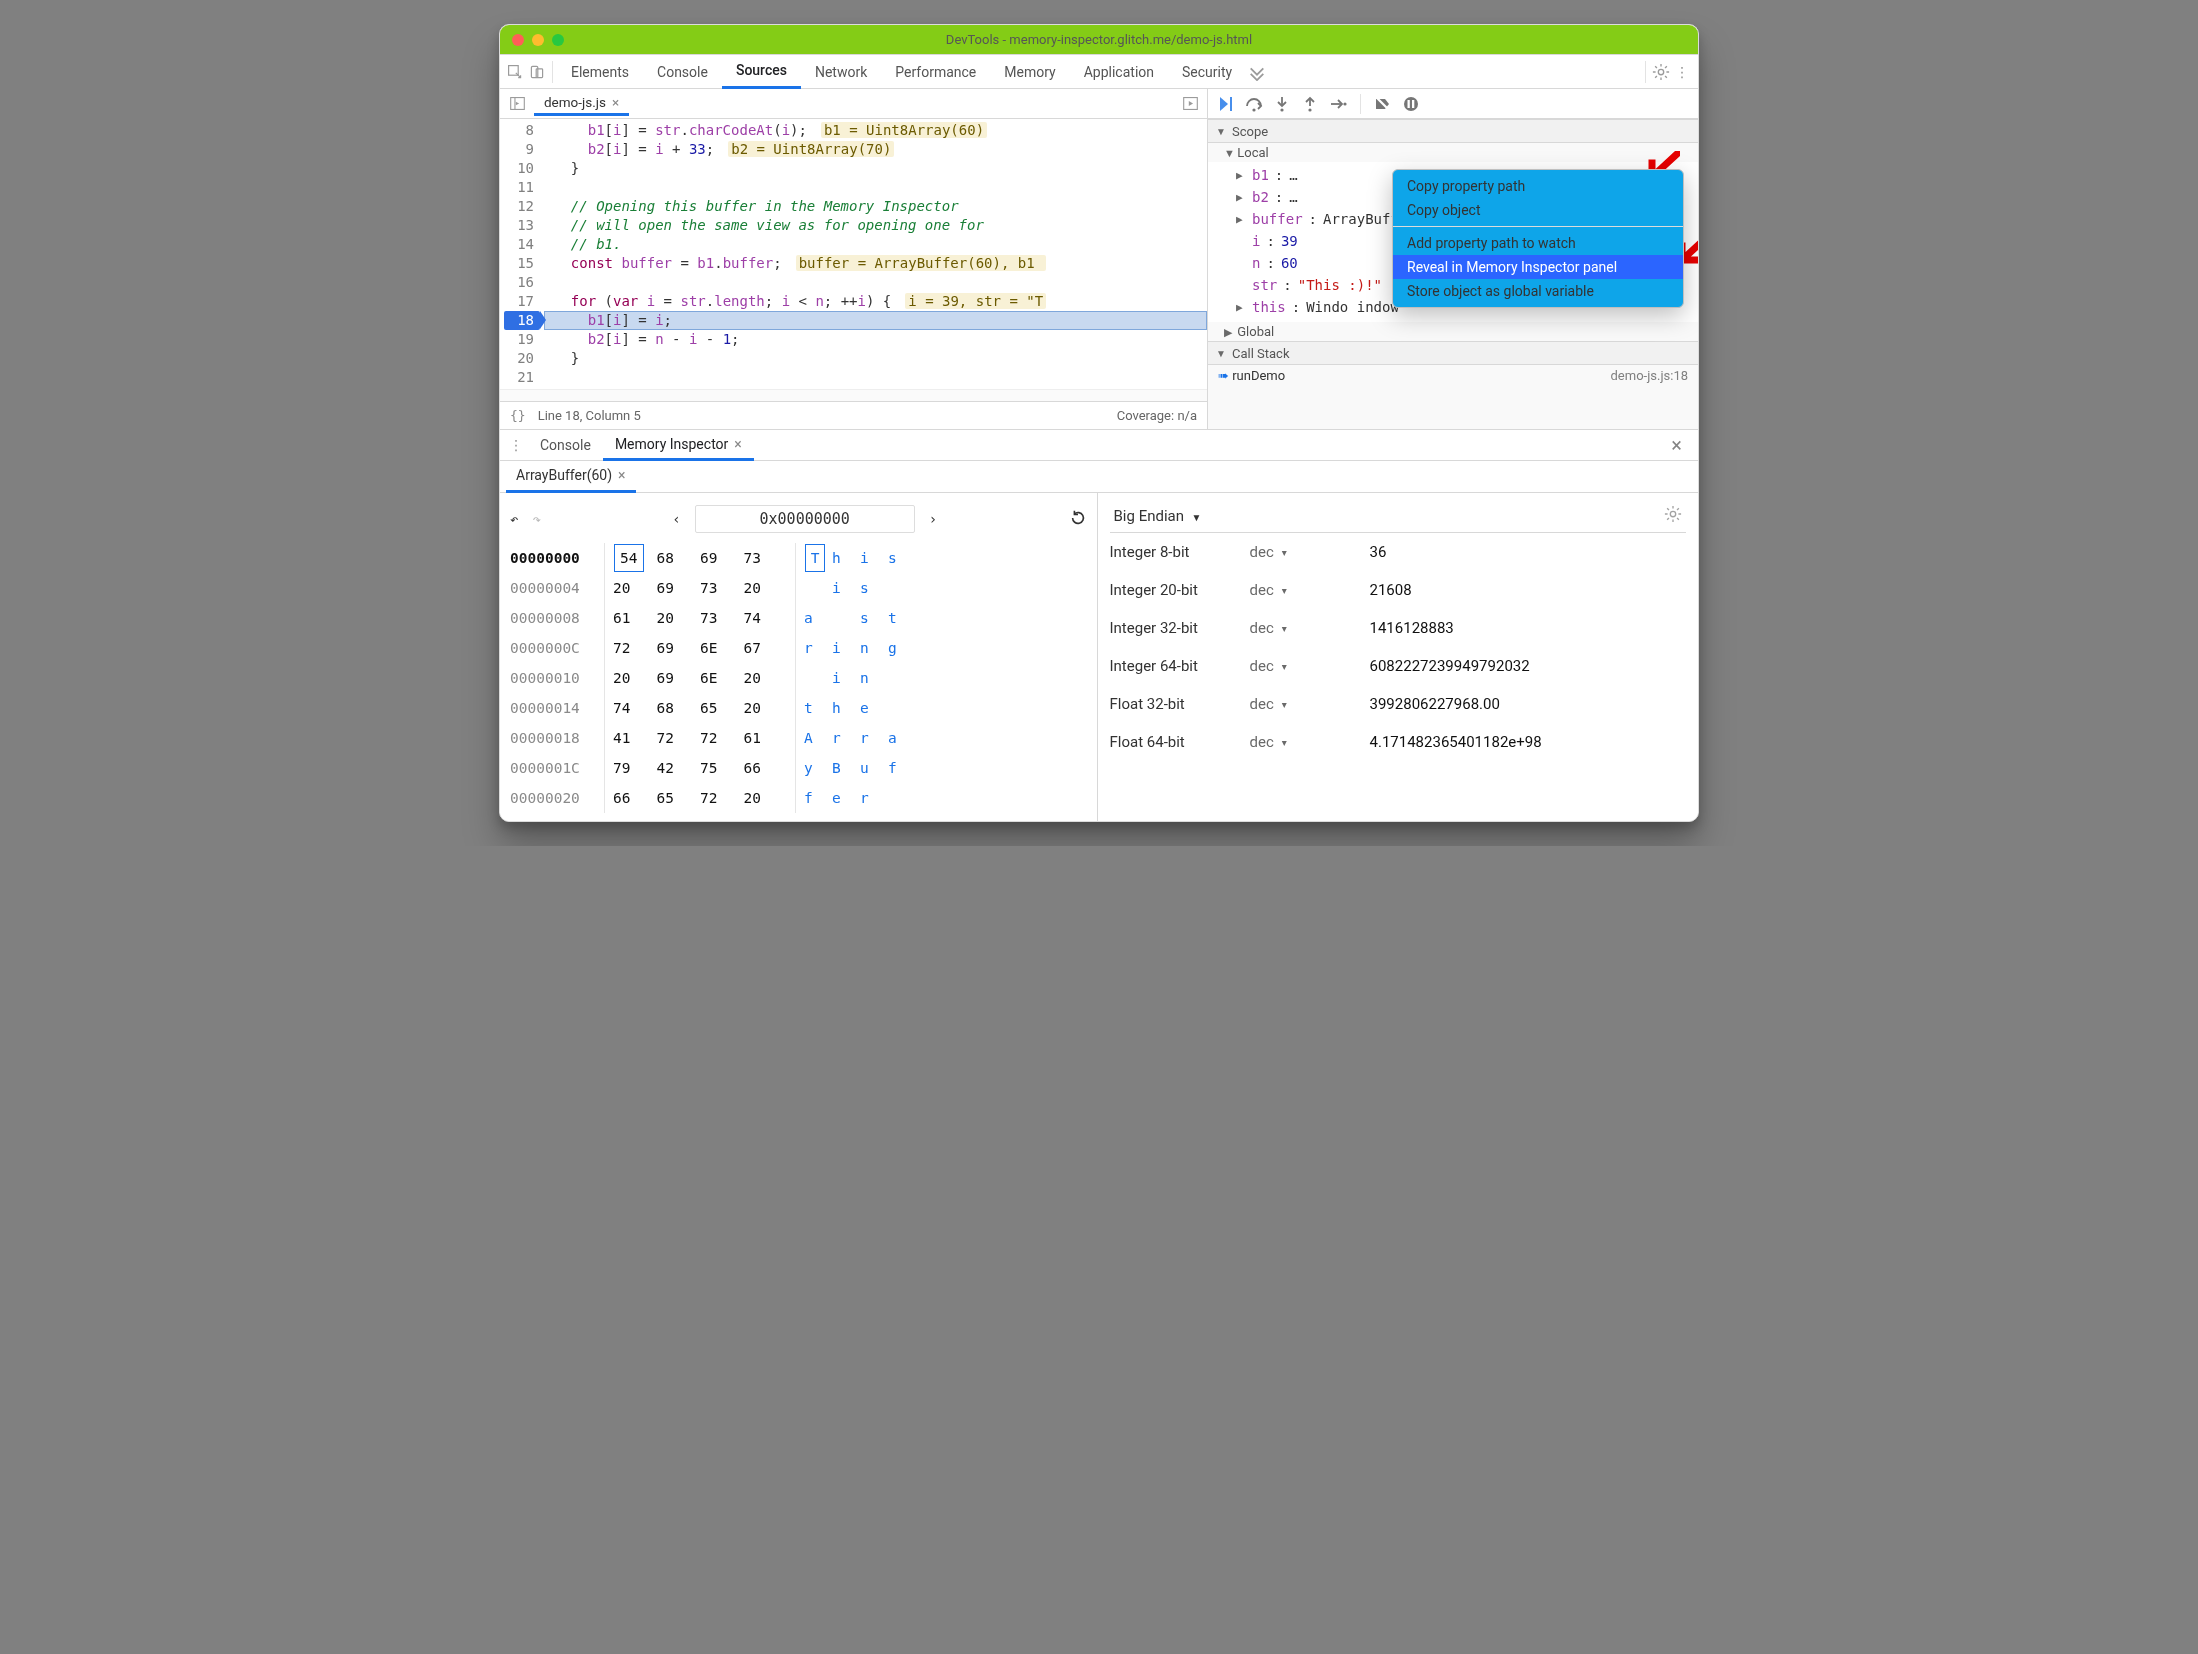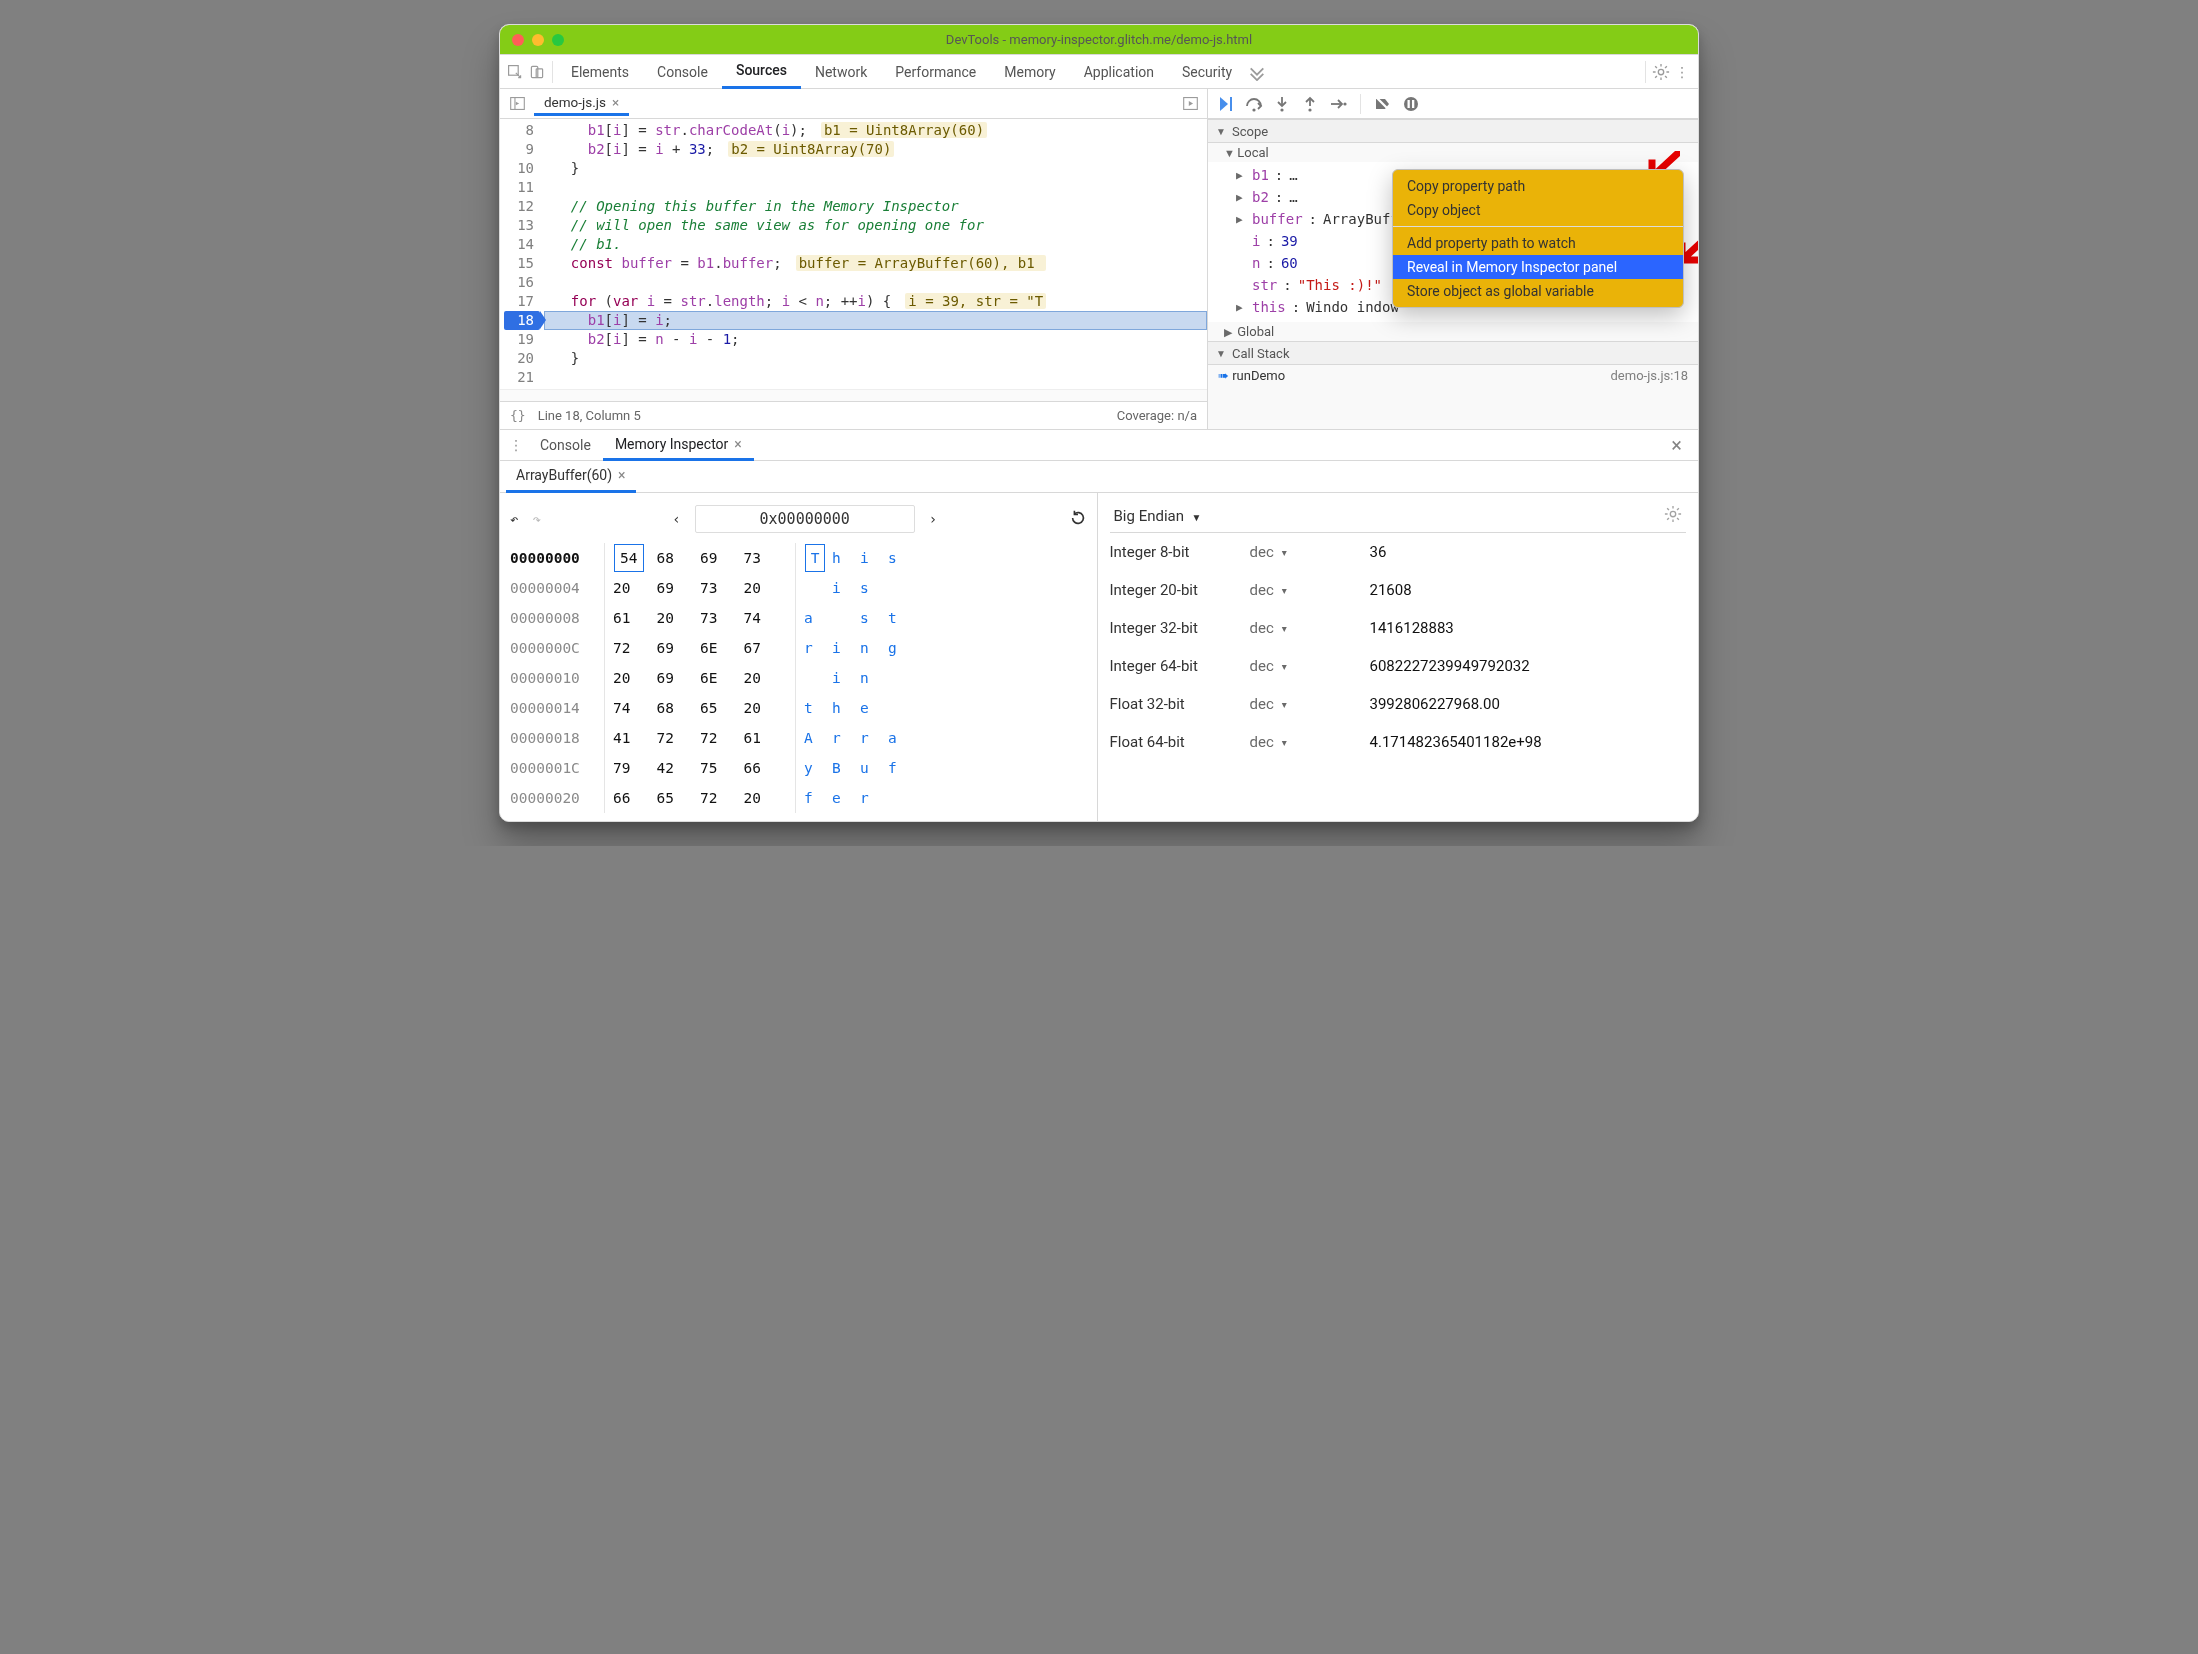--- a/index.html
+++ b/index.html
@@ -78,21 +78,21 @@
   .val-num{color:#1a1aa6}
   .val-str{color:#c41a16}
   .mem-chip{display:inline-block;border:1px solid #666;border-radius:3px;padding:0 3px;font-size:10px;font-family:var(--mono);color:#333;margin-left:6px}
   .call-row{padding:3px 10px;font-size:13px;color:#333}
   .call-row .file{float:right;color:var(--muted)}
   .fat-arrow{position:absolute;color:#e60000}
   .fat-arrow.a1{top:62px;right:18px}
   .fat-arrow.a2{top:145px;right:-12px}
 
   
-  .context-menu{position:absolute;top:80px;right:14px;width:292px;background:#eab308;border:1px solid #bfbfbf;border-radius:6px;box-shadow:0 8px 24px rgba(0,0,0,.25);padding:4px 0;font-family:var(--sys);font-size:14px;z-index:50}
+  .context-menu{position:absolute;top:80px;right:14px;width:292px;background:#0ea5e9;border:1px solid #bfbfbf;border-radius:6px;box-shadow:0 8px 24px rgba(0,0,0,.25);padding:4px 0;font-family:var(--sys);font-size:14px;z-index:50}
   .context-menu .item{padding:4px 14px;white-space:nowrap}
   .context-menu .sep{height:1px;background:#dcdcdc;margin:4px 0}
   .context-menu .item.hl{background:var(--context-hl);color:#fff}
 
   
   .drawer-tabs{display:flex;align-items:center;height:32px;border-top:1px solid var(--border);border-bottom:1px solid var(--border);padding:0 6px;background:#fff}
   .drawer-tabs .dtab{padding:0 12px;height:32px;display:flex;align-items:center;gap:6px;color:#555;font-size:14px}
   .drawer-tabs .dtab.active{border-bottom:3px solid var(--accent);color:#202124}
   .drawer-close{margin-left:auto;opacity:.6;font-size:20px;padding:0 10px}
   .memtabs{display:flex;align-items:center;height:32px;border-bottom:1px solid var(--border);background:#fff;padding:0 6px}

